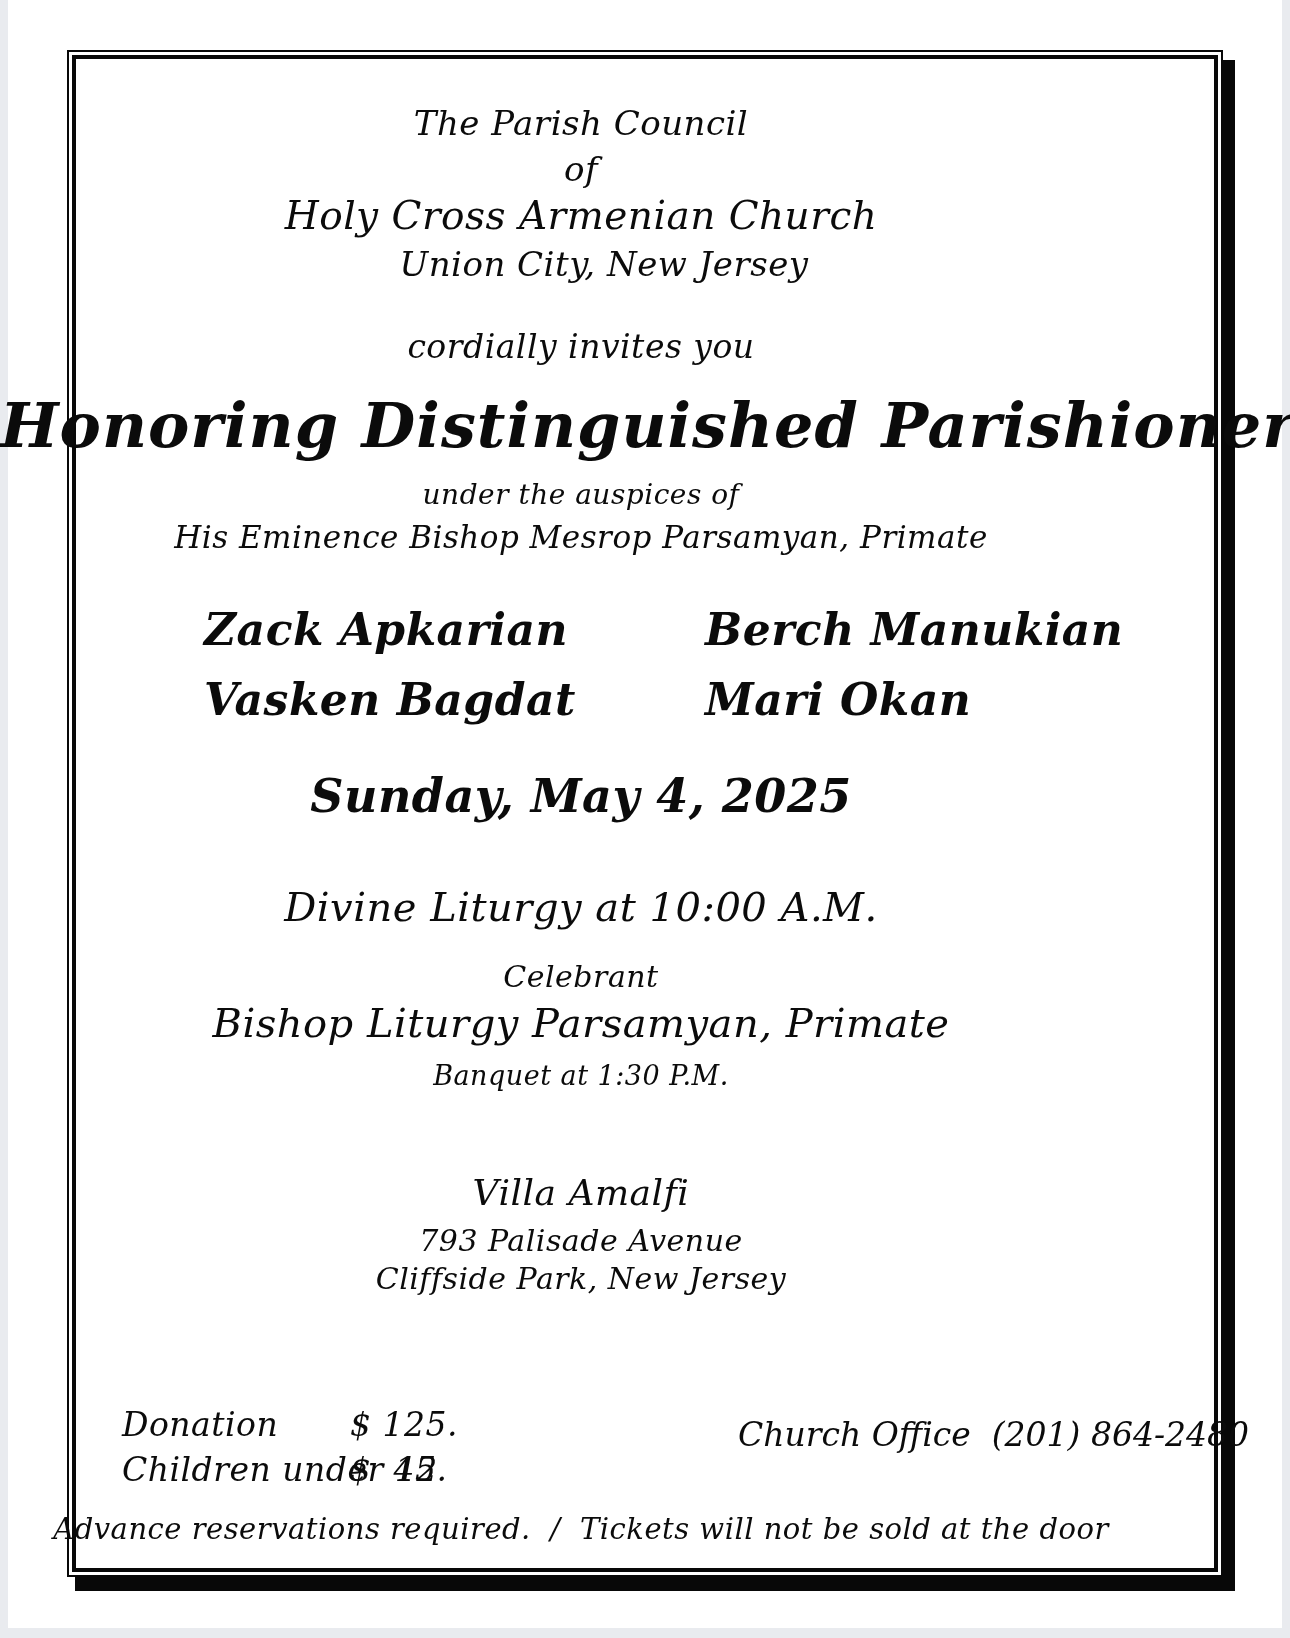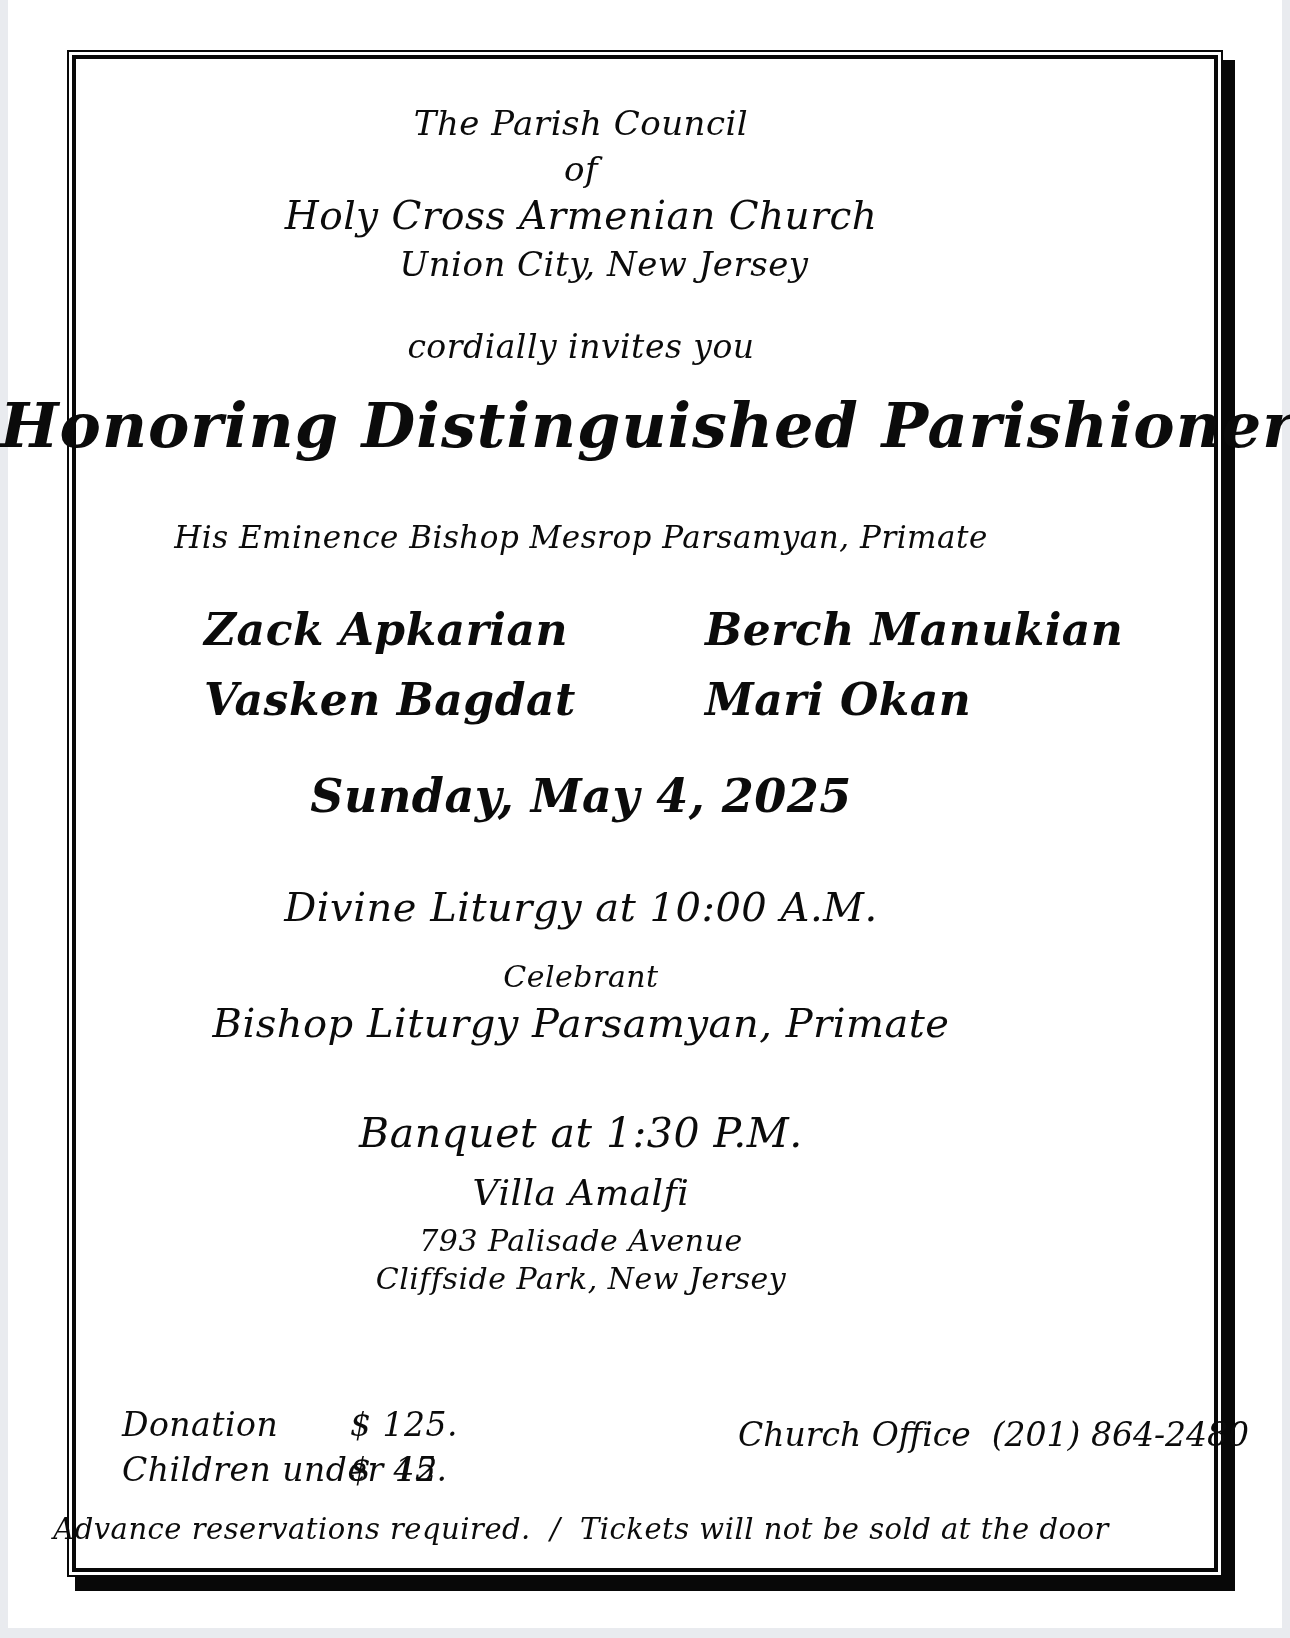--- a/index.html
+++ b/index.html
@@ -42,21 +42,21 @@
   .l-auspices {top:479px;font-size:28px;}
   .l-primate  {top:520px;font-size:31px;}
   .n-row1     {top:605px;font-size:44px;font-weight:bold;text-align:center;}
   .n-row2     {top:675px;font-size:44px;font-weight:bold;}
   .n-col1     {left:204px;}
   .n-col2     {left:705px;}
   .l-date     {top:770px;font-size:46px;font-weight:bold;}
   .l-liturgy  {top:884px;font-size:40px;}
   .l-celebrant{top:960px;font-size:30px;}
   .l-bishop   {top:1000px;font-size:40px;}
-  .l-banquet  {top:1110px;font-size:41px;}
+  .l-banquet  {top:1060px;font-size:27px;}
   .l-villa    {top:1172px;font-size:36px;}
   .l-addr1    {top:1224px;font-size:30px;}
   .l-addr2    {top:1262px;font-size:30px;}
   .p-row1     {top:1406px;font-size:33px;}
   .p-row2     {top:1451px;font-size:33px;}
   .p-label    {left:122px;}
   .p-amount   {left:350px;}
   .rsvp-block {position:absolute;left:738px;top:1406px;width:400px;text-align:center;}
   .rsvp-line1 {font-size:33px;white-space:pre;line-height:1.15;}
   .rsvp-line2 {font-size:33px;white-space:pre;line-height:1.15;margin-top:10px;}
@@ -73,20 +73,21 @@
   </div>
 
   <div class="line l-parish">The Parish Council</div>
   <div class="line l-church">Holy Cross Armenian Church</div>
   <div class="line l-of">of</div>
   <div class="line l-city">Union City, New Jersey</div>
   <div class="line l-invite">cordially invites you</div>
 
   <div class="line l-title">Honoring Distinguished Parishioners</div>
 
+  <div class="line l-auspices">under the auspices of</div>
   <div class="line l-primate">His Eminence Bishop Mesrop Parsamyan, Primate</div>
 
   <div class="abs n-row1 n-col1">Zack Apkarian</div>
   <div class="abs n-row1 n-col2">Berch Manukian</div>
   <div class="abs n-row2 n-col1">Vasken Bagdat</div>
   <div class="abs n-row2 n-col2">Mari Okan</div>
 
   <div class="line l-date">Sunday, May 4, 2025</div>
   <div class="line l-liturgy">Divine Liturgy at 10:00 A.M.</div>
   <div class="line l-celebrant">Celebrant</div>

